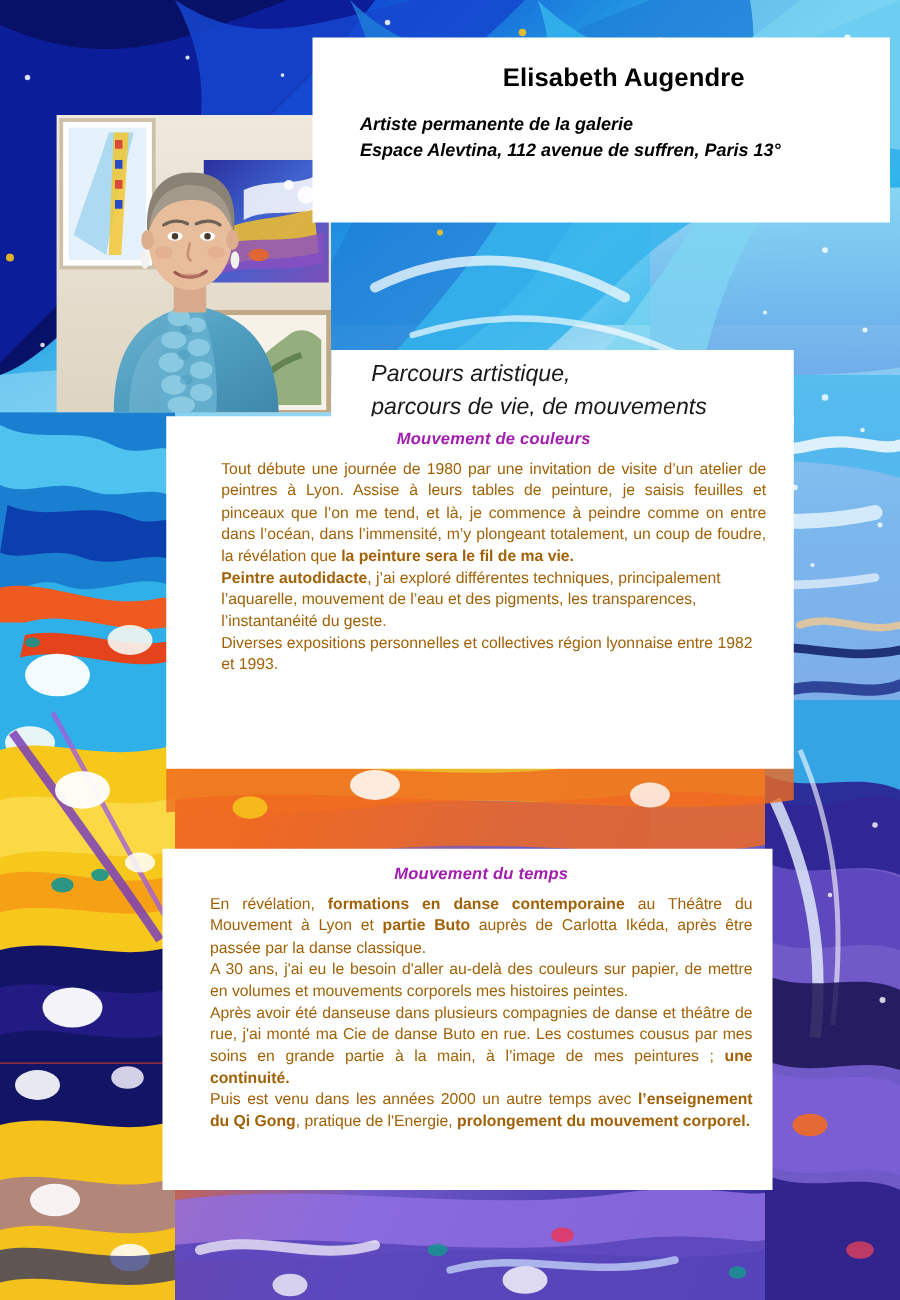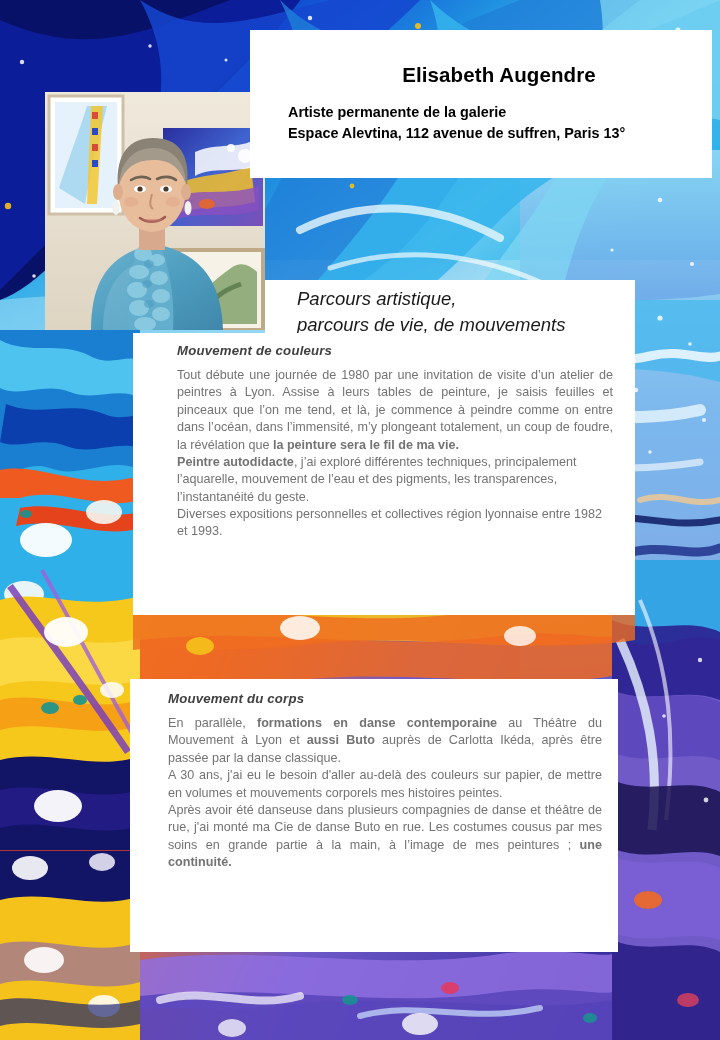--- a/index.html
+++ b/index.html
@@ -23,43 +23,43 @@
   .photo svg{display:block;width:220px;height:238px;}
 
   
   .card{position:absolute;background:#ffffff;}
 
   #header-card{left:250px;top:30px;width:462px;height:148px;}
   .title-line{
     text-align:center;font-weight:bold;font-size:20.5px;
     color:#000;line-height:1.28;letter-spacing:.1px;
   }
-  #header-card .titles{padding-top:32px;margin-left:36px;}
+  #header-card .titles{padding-top:20px;margin-left:36px;}
   .sub-line{
-    font-weight:bold;font-size:14.4px;
+    font-style:italic;font-weight:bold;font-size:14.4px;
     color:#000;line-height:1.45;text-align:left;
   }
   #header-card .subs{padding-top:14px;padding-left:38px;}
 
   #parcours-card{left:265px;top:280px;width:370px;height:60px;font-style:italic;}
   #parcours-card .inner{padding:6px 0 0 32px;}
   .parcours-line{font-size:18.5px;color:#1a1a1a;line-height:1.42;}
 
   #body-card-1{left:133px;top:333px;width:502px;height:282px;}
   #body-card-1 .inner{padding:10px 22px 0 44px;}
 
   #body-card-2{left:130px;top:679px;width:488px;height:273px;}
   #body-card-2 .inner{padding:12px 16px 0 38px;}
 
   .sec-head{
-    font-style:italic;font-weight:bold;font-size:13.2px;color:#404040;
-    margin-bottom:9px;letter-spacing:.2px;
+    font-style:italic;font-weight:bold;font-size:13.2px;color:#a21caf;
+    margin-bottom:9px;letter-spacing:.2px;text-align:center;
   }
   .para{
-    font-size:12.6px;color:#737373;line-height:1.38;margin:0 0 0 0;
+    font-size:12.6px;color:#a16207;line-height:1.38;margin:0 0 0 0;
     text-align:justify;
   }
   .para.left{text-align:left;}
   .para b{font-weight:bold;}
 
   
   #red-rule{position:absolute;left:0;top:850px;width:133px;height:1px;background:#d03a2a;opacity:.85;}
 </style>
 </head>
 <body>
@@ -372,20 +372,21 @@
     <div class="inner">
       <div class="sec-head">Mouvement de couleurs</div>
       <p class="para"><span>Tout  débute une journée de 1980 par une  invitation de visite d’un atelier de peintres à Lyon. Assise à leurs tables de peinture, je saisis feuilles et pinceaux que l’on me tend, et là, je commence à peindre comme on entre dans l’océan, dans l’immensité, m’y plongeant totalement, un coup de foudre, la révélation que </span><b>la peinture sera le fil de ma vie.</b></p>
       <p class="para left"><b>Peintre autodidacte</b><span>, j’ai exploré différentes techniques, principalement l’aquarelle, mouvement de l’eau et des pigments, les transparences, l’instantanéité du geste.</span></p>
       <p class="para left">Diverses expositions personnelles  et collectives région lyonnaise entre 1982 et 1993.</p>
     </div>
   </div>
 
   <div class="card" id="body-card-2">
     <div class="inner">
-      <div class="sec-head">Mouvement du corps</div>
-      <p class="para"><span>En parallèle, </span><b>formations en danse contemporaine</b><span> au Théâtre du Mouvement à Lyon et </span><b>aussi Buto</b><span> auprès de Carlotta Ikéda, après être passée par la danse classique.</span></p>
+      <div class="sec-head">Mouvement du temps</div>
+      <p class="para"><span>En révélation, </span><b>formations en danse contemporaine</b><span> au Théâtre du Mouvement à Lyon et </span><b>partie Buto</b><span> auprès de Carlotta Ikéda, après être passée par la danse classique.</span></p>
       <p class="para">A 30 ans, j'ai eu le besoin d'aller au-delà des couleurs sur papier, de mettre en volumes et mouvements corporels mes histoires peintes.</p>
       <p class="para"><span>Après avoir été danseuse dans plusieurs compagnies de danse et théâtre de rue, j'ai monté ma Cie de danse Buto en rue. Les costumes cousus par mes soins en grande partie à la main, à l’image de mes peintures ; </span><b>une continuité.</b></p>
+      <p class="para"><span>Puis est venu dans les années 2000 un autre temps avec </span><b>l’enseignement du Qi Gong</b><span>, pratique de l'Energie, </span><b>prolongement du mouvement corporel.</b></p>
     </div>
   </div>
 
 </div>
 
 </body></html>

